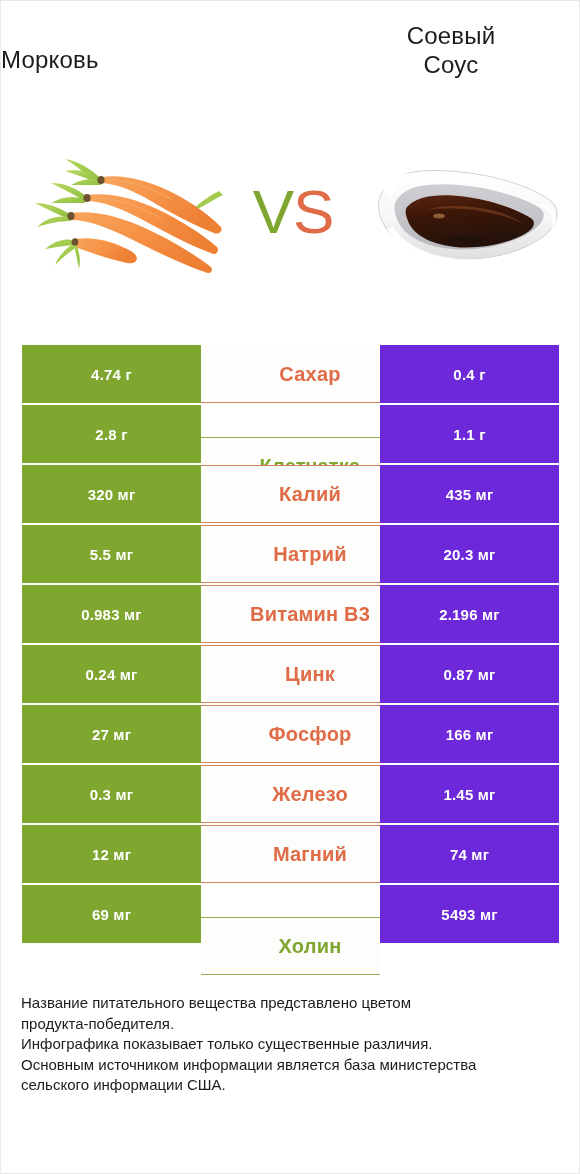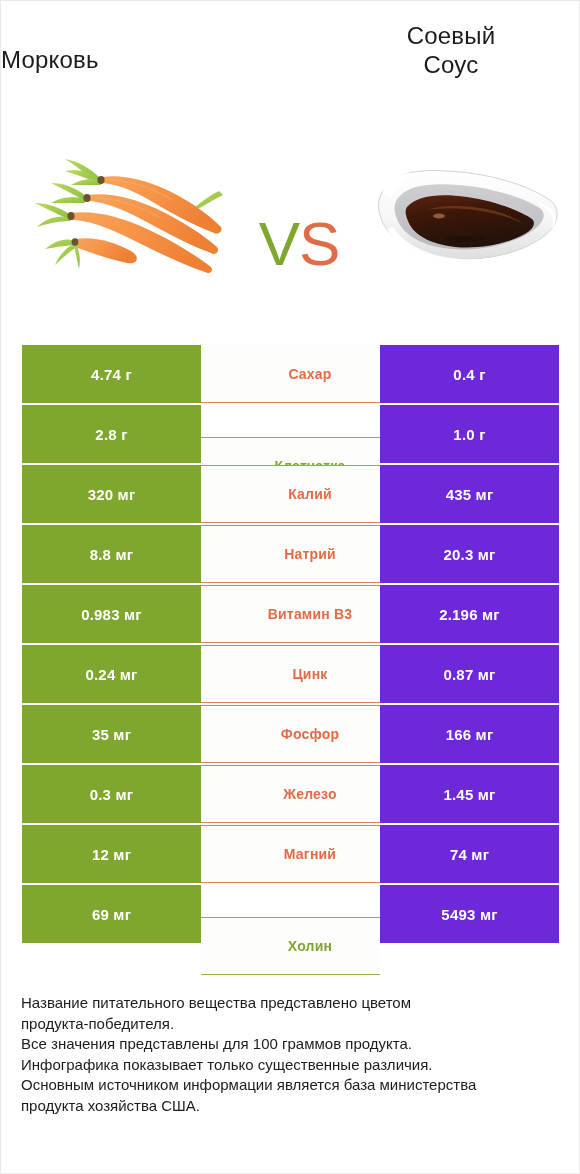--- a/index.html
+++ b/index.html
@@ -53,31 +53,30 @@
   #title-right {
     left: 320px;
     width: 260px;
     top: 20px;
     text-align: center;
   }
 
   
   #vs-wrap {
     position: absolute;
-    left: 239px;
+    left: 233px;
     top: 176px;
     width: 118px;
     height: 70px;
     font-size: 62px;
     font-weight: 400;
     letter-spacing: -1px;
     line-height: 70px;
     text-align: center;
     white-space: nowrap;
-    margin-top: 32px;
   }
   #vs-v { color: #7fa62e; }
   #vs-s { color: #e06b47; }
 
   
   .product-img {
     position: absolute;
   }
   #img-left  { left: 30px;  top: 150px; width: 200px; height: 130px; }
   #img-right { left: 368px; top: 150px; width: 195px; height: 130px; }
@@ -110,21 +109,21 @@
   .cell-left {
     width: 179px;
     background: #7fa62e;
     color: #ffffff;
     font-weight: 700;
   }
   .cell-mid {
     width: 179px;
     background: #fdfdfb;
     font-weight: 700;
-    font-size: 14px;
+    font-size: 20px;
     border-top: 1px solid transparent;
     border-bottom: 1px solid transparent;
     padding-left: 39px;
   }
   .cell-right {
     width: 179px;
     background: #6d28d9;
     color: #ffffff;
     font-weight: 700;
   }
@@ -260,44 +259,44 @@
 
   <div id="table">
       <div class="row win-orange">
         <div class="cell cell-left">4.74 г</div>
         <div class="cell cell-mid">Сахар</div>
         <div class="cell cell-right">0.4 г</div>
       </div>
       <div class="row win-green">
         <div class="cell cell-left">2.8 г</div>
         <div class="cell cell-mid">Клетчатка</div>
-        <div class="cell cell-right">1.0 г</div>
+        <div class="cell cell-right">1.1 г</div>
       </div>
       <div class="row win-orange">
         <div class="cell cell-left">320 мг</div>
         <div class="cell cell-mid">Калий</div>
         <div class="cell cell-right">435 мг</div>
       </div>
       <div class="row win-orange">
-        <div class="cell cell-left">8.8 мг</div>
+        <div class="cell cell-left">5.5 мг</div>
         <div class="cell cell-mid">Натрий</div>
         <div class="cell cell-right">20.3 мг</div>
       </div>
       <div class="row win-orange">
         <div class="cell cell-left">0.983 мг</div>
         <div class="cell cell-mid">Витамин B3</div>
         <div class="cell cell-right">2.196 мг</div>
       </div>
       <div class="row win-orange">
         <div class="cell cell-left">0.24 мг</div>
         <div class="cell cell-mid">Цинк</div>
         <div class="cell cell-right">0.87 мг</div>
       </div>
       <div class="row win-orange">
-        <div class="cell cell-left">35 мг</div>
+        <div class="cell cell-left">27 мг</div>
         <div class="cell cell-mid">Фосфор</div>
         <div class="cell cell-right">166 мг</div>
       </div>
       <div class="row win-orange">
         <div class="cell cell-left">0.3 мг</div>
         <div class="cell cell-mid">Железо</div>
         <div class="cell cell-right">1.45 мг</div>
       </div>
       <div class="row win-orange">
         <div class="cell cell-left">12 мг</div>
@@ -307,19 +306,18 @@
       <div class="row win-green">
         <div class="cell cell-left">69 мг</div>
         <div class="cell cell-mid">Холин</div>
         <div class="cell cell-right">5493 мг</div>
       </div>
     </div>
 
   <div id="footer">
     <p>Название питательного вещества представлено цветом</p>
     <p>продукта-победителя.</p>
-    <p>Все значения представлены для 100 граммов продукта.</p>
     <p>Инфографика показывает только существенные различия.</p>
     <p>Основным источником информации является база министерства</p>
-    <p>продукта хозяйства США.</p>
+    <p>сельского информации США.</p>
   </div>
 
 </div>
 
 </body></html>

